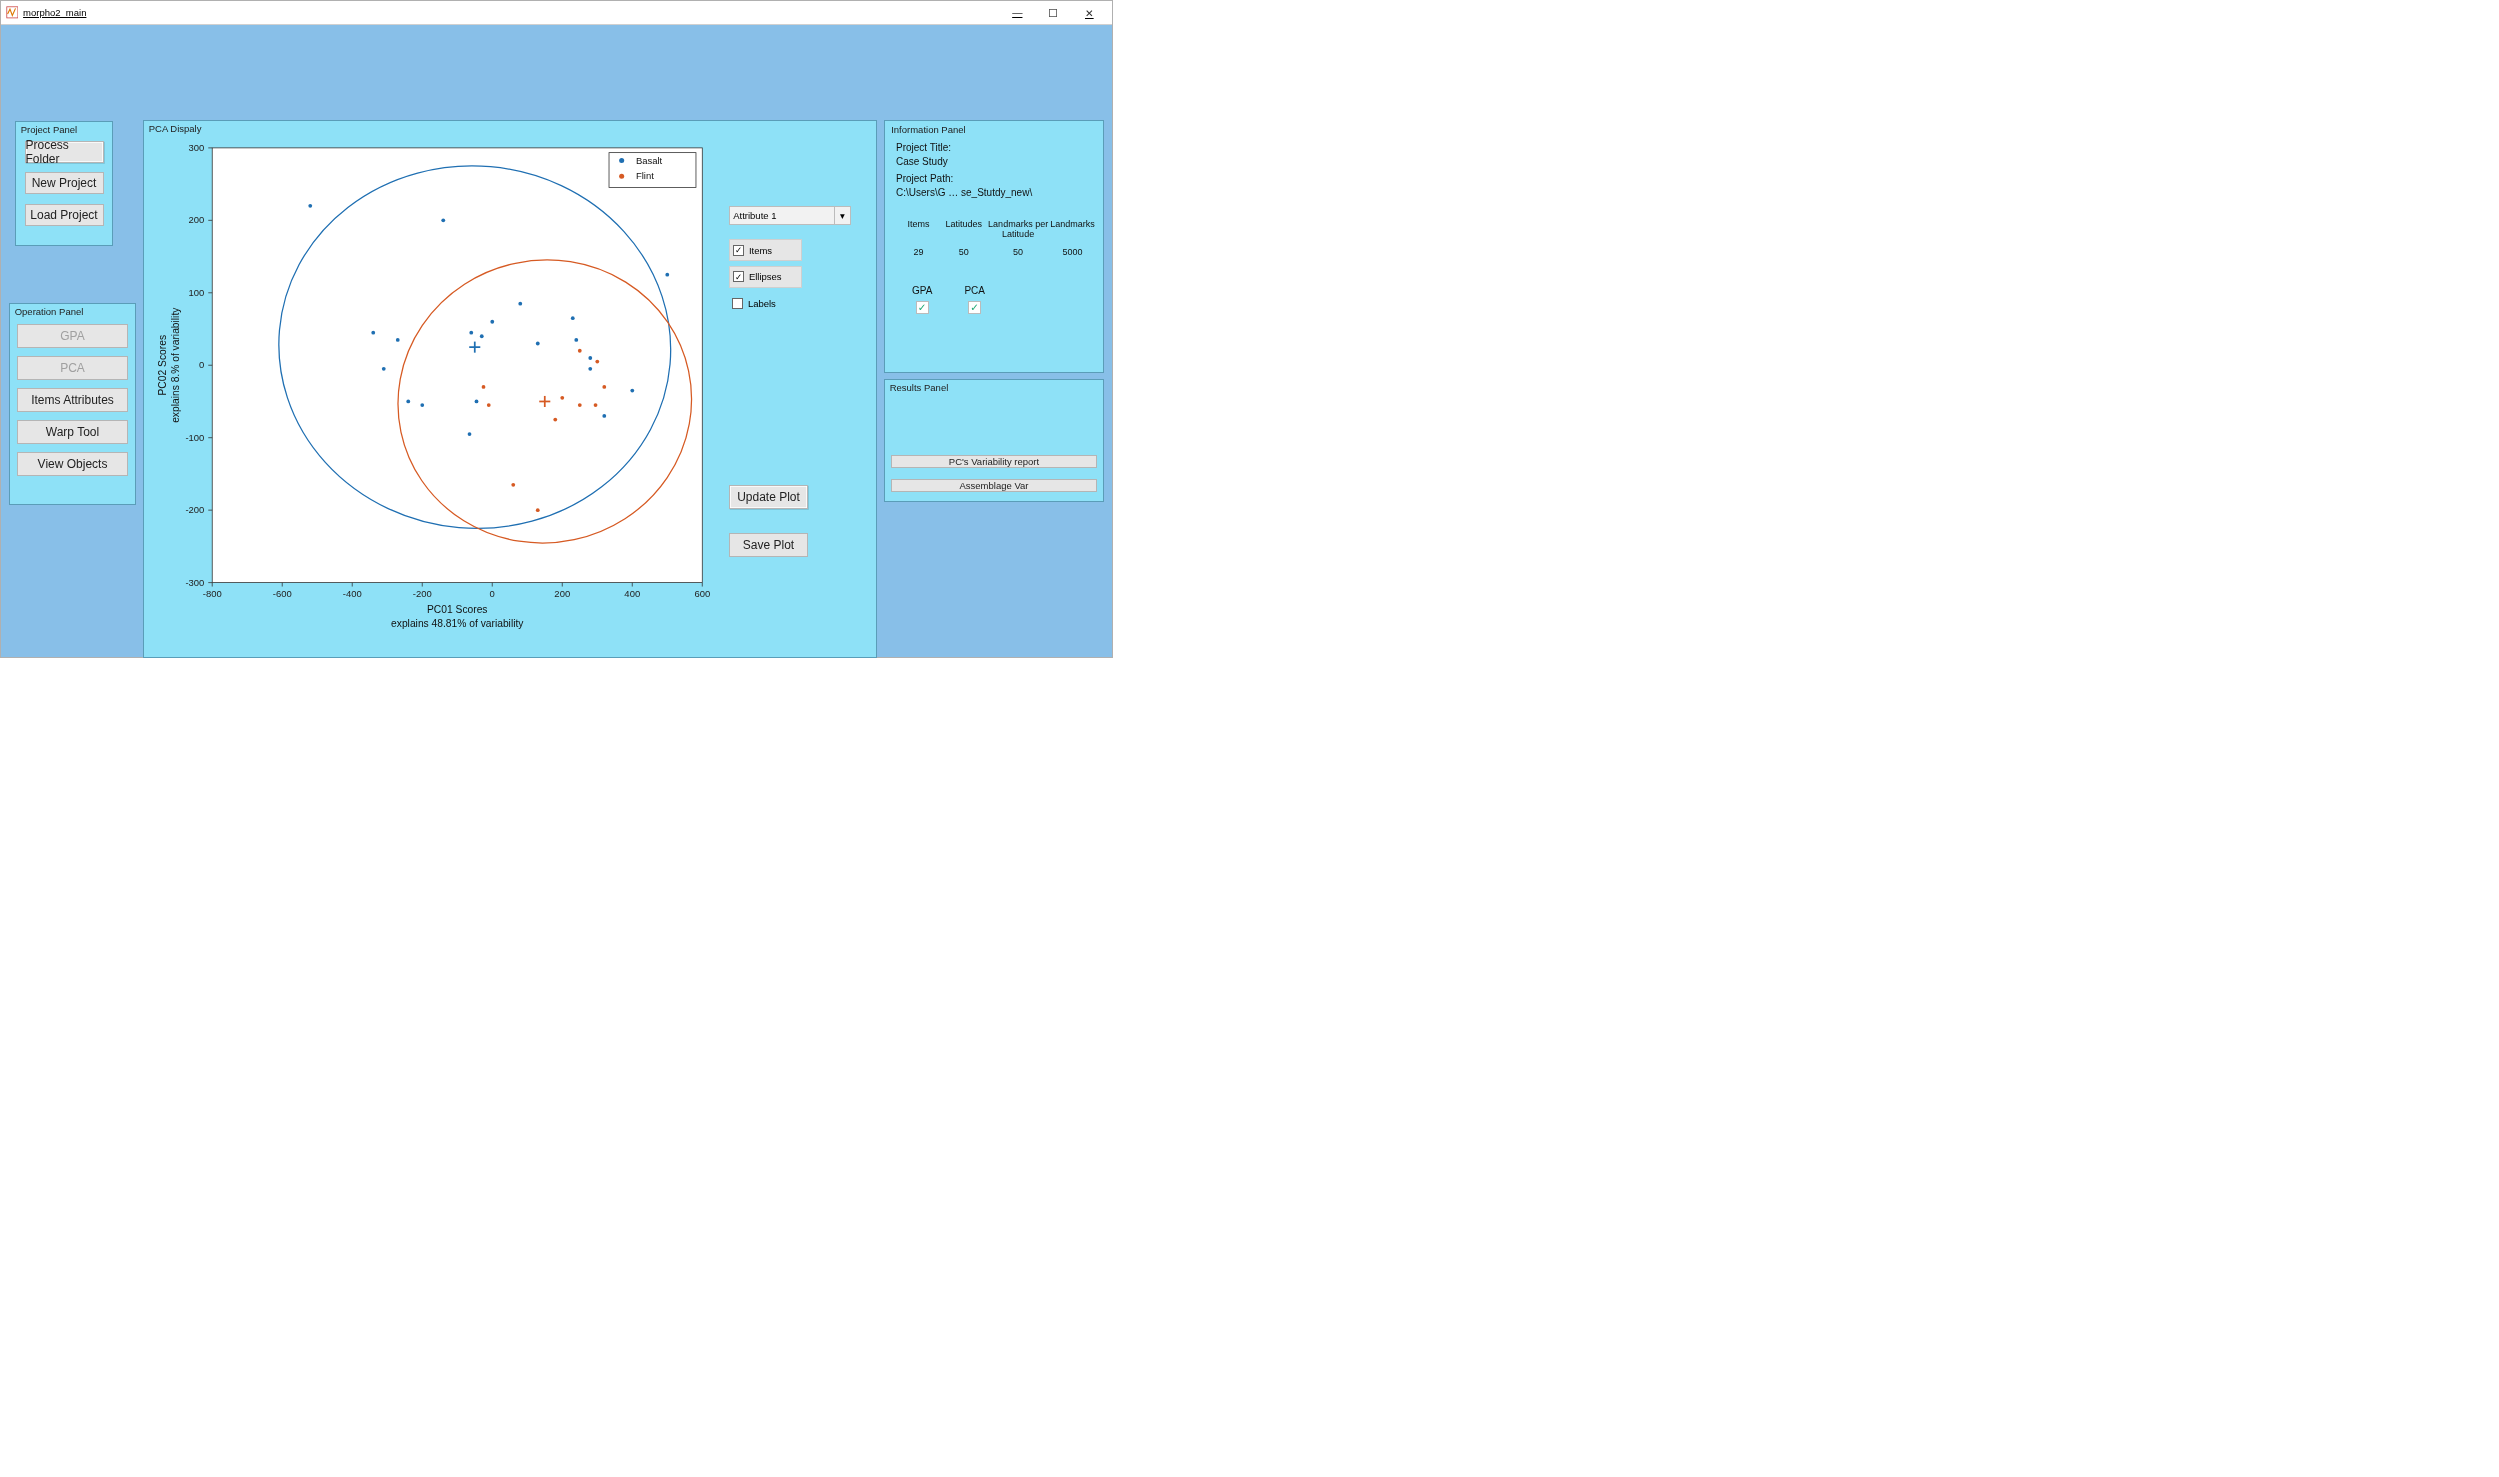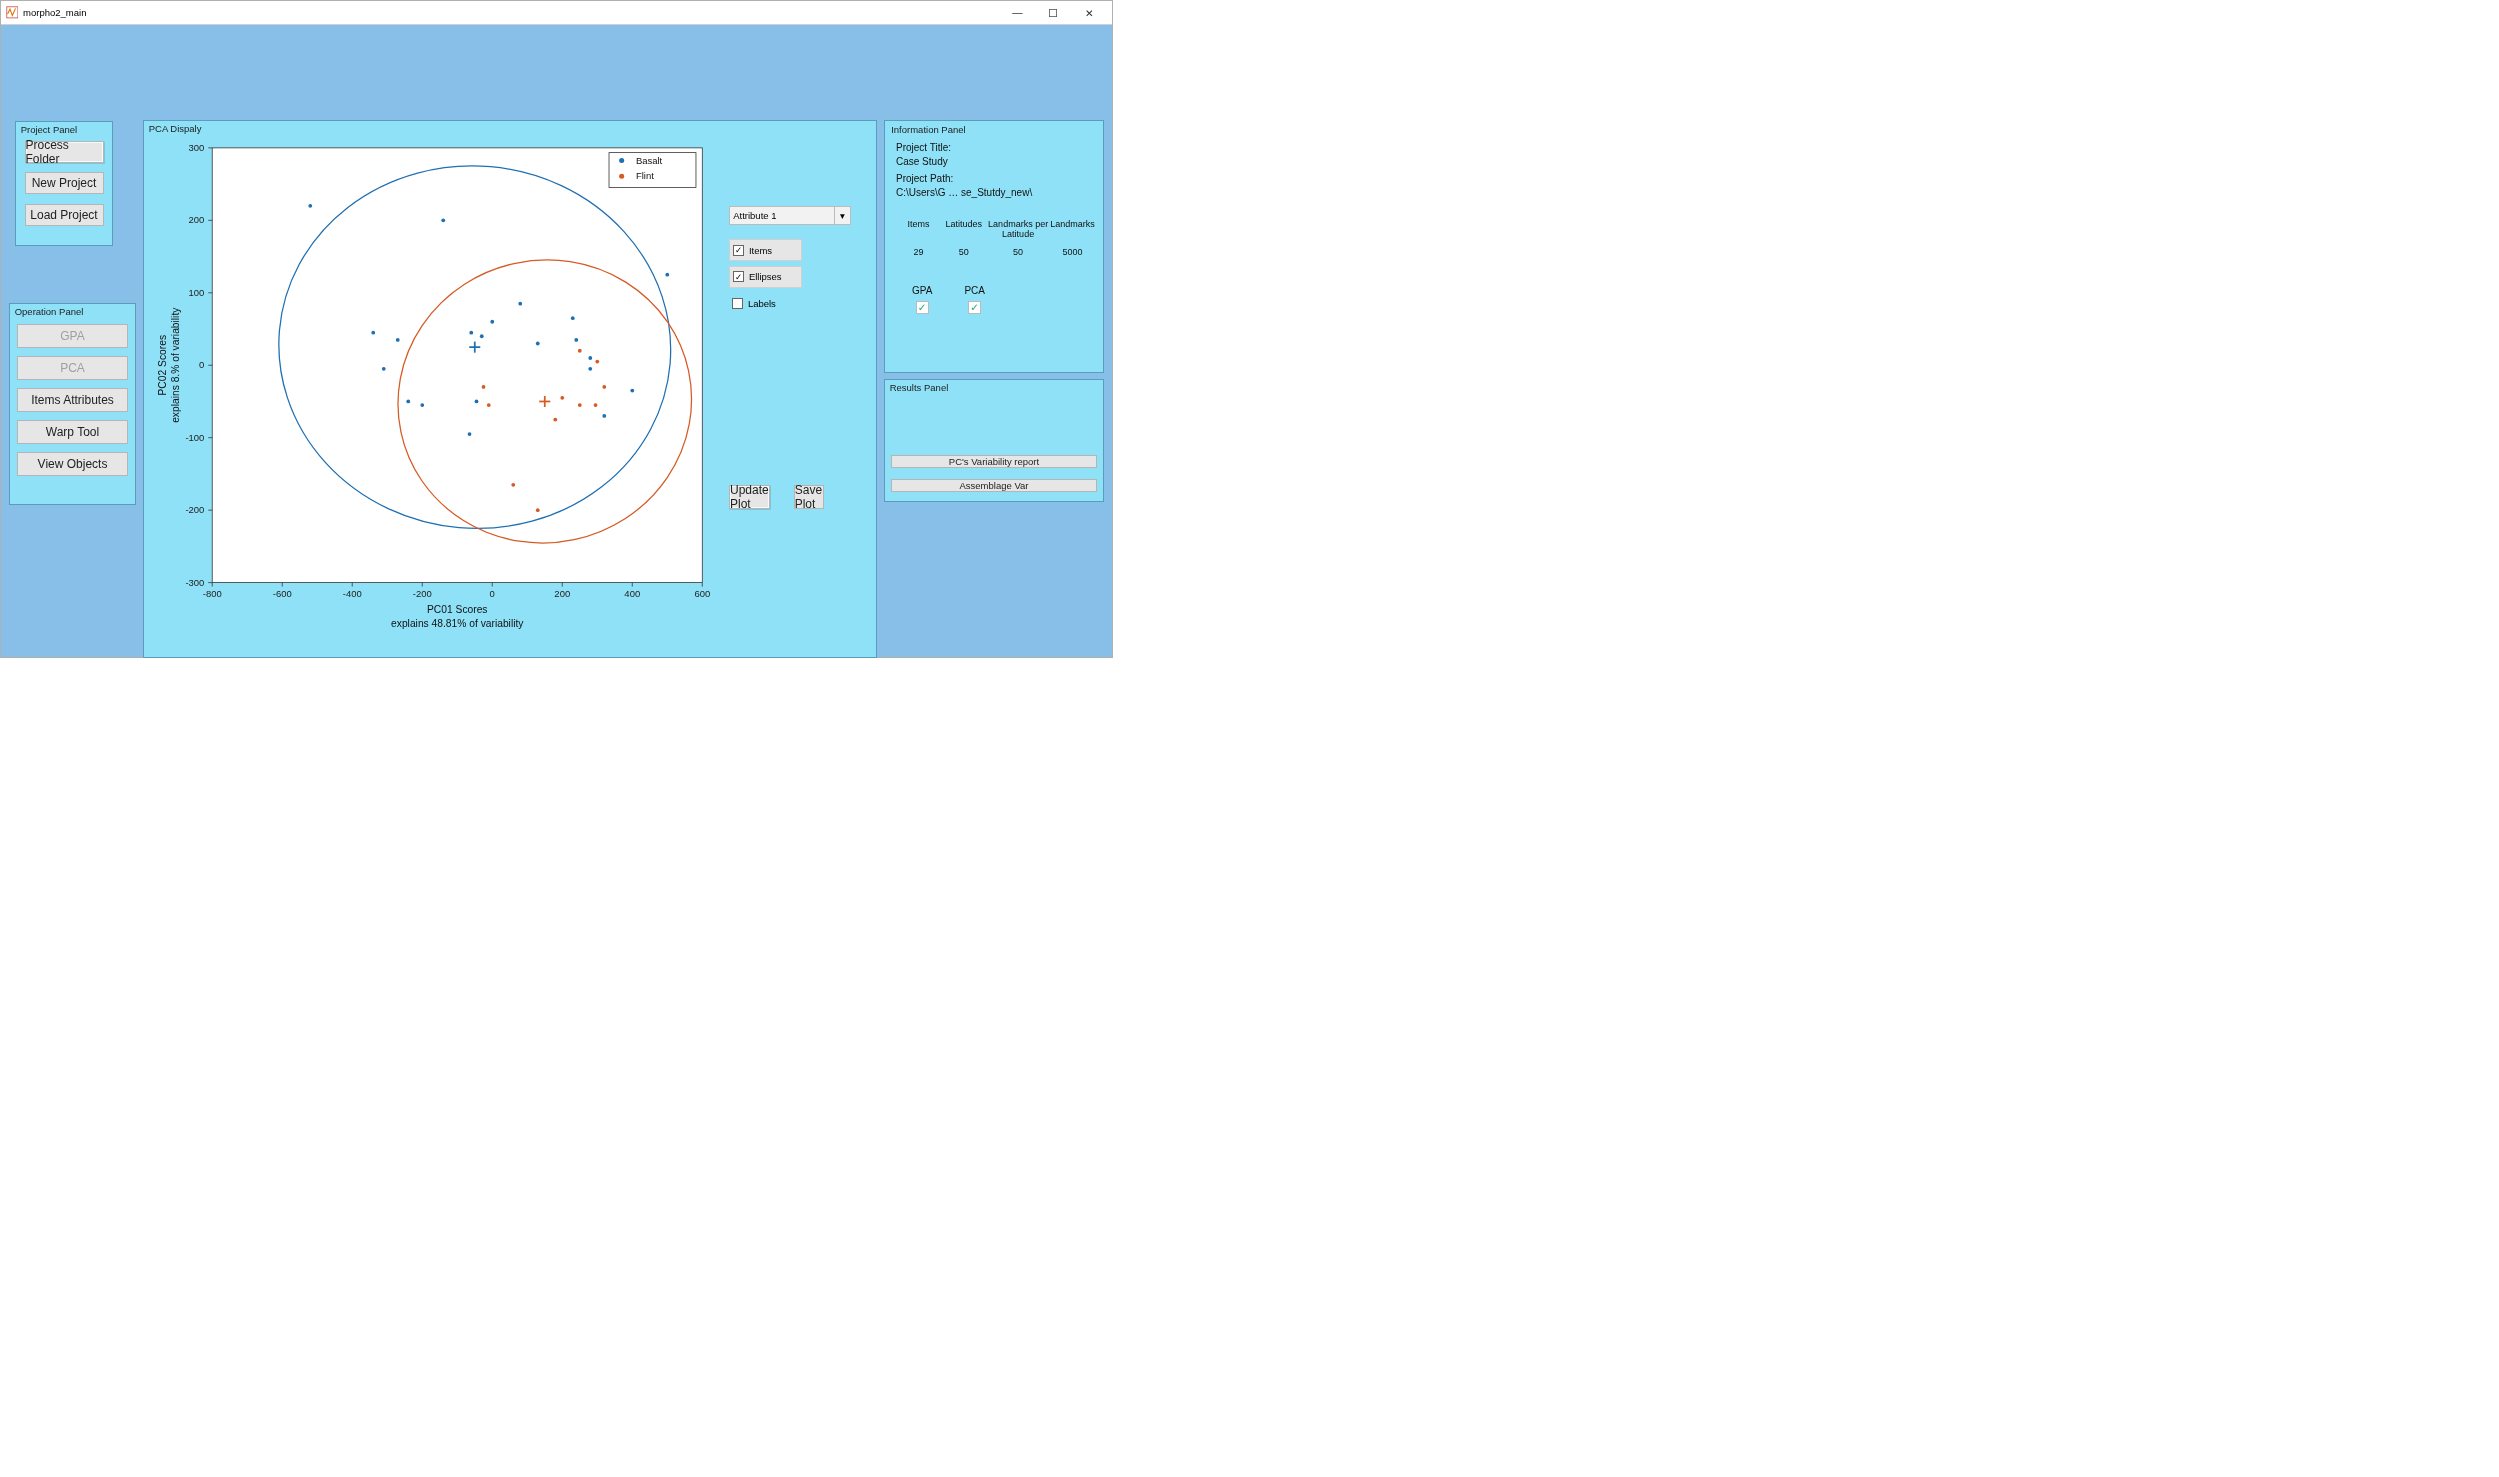--- a/index.html
+++ b/index.html
@@ -1,17 +1,17 @@
 <!DOCTYPE html>
 <html style="font-size:12.7px"><head>
 <meta charset="utf-8">
 <style>
   * { box-sizing: border-box; }
   html, body { margin: 0; padding: 0; font-family: "Segoe UI", Arial, sans-serif; background: #fff; }
-  .window { width: 1113px; height: 658px; display: flex; flex-direction: column; border: 0.8px solid #b0b0b0; }
+  .window { width: 1113px; height: 658px; display: flex; flex-direction: column; border: 0.8px solid #b0b0b0; text-decoration: underline; }
   .titlebar { height: 24px; background: #fff; display: flex; align-items: center; padding: 0 4.7px; border-bottom: 0.8px solid #d0d0d0; }
   .titlebar .app-icon { width: 12.7px; height: 12.7px; margin-right: 4.7px; }
   .titlebar .title-text { font-size: 9.5px; flex: 1; }
   .win-controls { display: flex; }
   .win-btn { width: 36px; height: 24px; display: flex; align-items: center; justify-content: center; font-size: 10.3px; color: #333; }
   .client { flex: 1; background: #88bfe8; position: relative; }
 
   .panel { position: absolute; background: #8ee1f7; border: 0.8px solid #5a9db8; }
   .panel-title { font-size: 9.5px; color: #222; padding: 1.6px 4.7px 3.2px 4.7px; background: #8ee1f7; }
 
@@ -31,21 +31,21 @@
 
   
   #pca-panel { left: 142px; top: 95px; width: 734px; height: 538px; }
 
   .side-controls { position: absolute; left: 585px; top: 85px; width: 127px; }
   .dropdown { width: 122px; height: 19px; background: #f2f2f2; border: 0.8px solid #bcbcbc; display: flex; align-items: center; padding: 0 3.2px; font-size: 9.5px; position: relative; margin-bottom: 14.2px;}
   .dropdown .arrow { position: absolute; right: 0; top: 0; width: 16px; height: 100%; display:flex; align-items:center; justify-content:center; border-left: 0.8px solid #bcbcbc; }
   .chk-row { width: 73px; height: 22px; background: #e6e6e6; border: 0.8px solid #cfcfcf; display:flex; align-items:center; padding:0 3.2px; font-size:9.5px; margin-bottom:4.7px;}
   .chk-row.plain { background: transparent; border: none; }
   .chk { width: 11px; height: 11px; border: 0.8px solid #666; background:#fff; margin-right: 4.7px; display:flex; align-items:center; justify-content:center; font-size:8.7px; line-height:1;}
-  .side-bottom { position:absolute; left: 585px; top: 364px; width: 95px; display:flex; flex-direction:row; gap:24px;justify-content:center; }
+  .side-bottom { position:absolute; left: 585px; top: 364px; width: 95px; display:flex; flex-direction:column; gap:24px;justify-content:center; }
   .side-bottom .btn { width: 79px; height: 24px; }
 
   
   #info-panel { left: 883px; top: 95px; width: 220px; height: 253px; padding: 3.2px 8px 8px 11px; font-size: 10px; color:#111; }
   #info-panel .row-center { text-align:left; margin: 3.2px 0 6.3px 0; }
   #info-panel .grid4 { display:flex; justify-content:space-between; margin-top: 20.6px; font-size: 9px; }
   #info-panel .grid4 .col { text-align:center; flex:1; }
   #info-panel .grid4 .col.wide { flex:1.4; }
   #info-panel .grid4v { display:flex; justify-content:space-between; margin-top: 8px; font-size: 9px;}
   #info-panel .grid4v .col { text-align:center; flex:1; }

